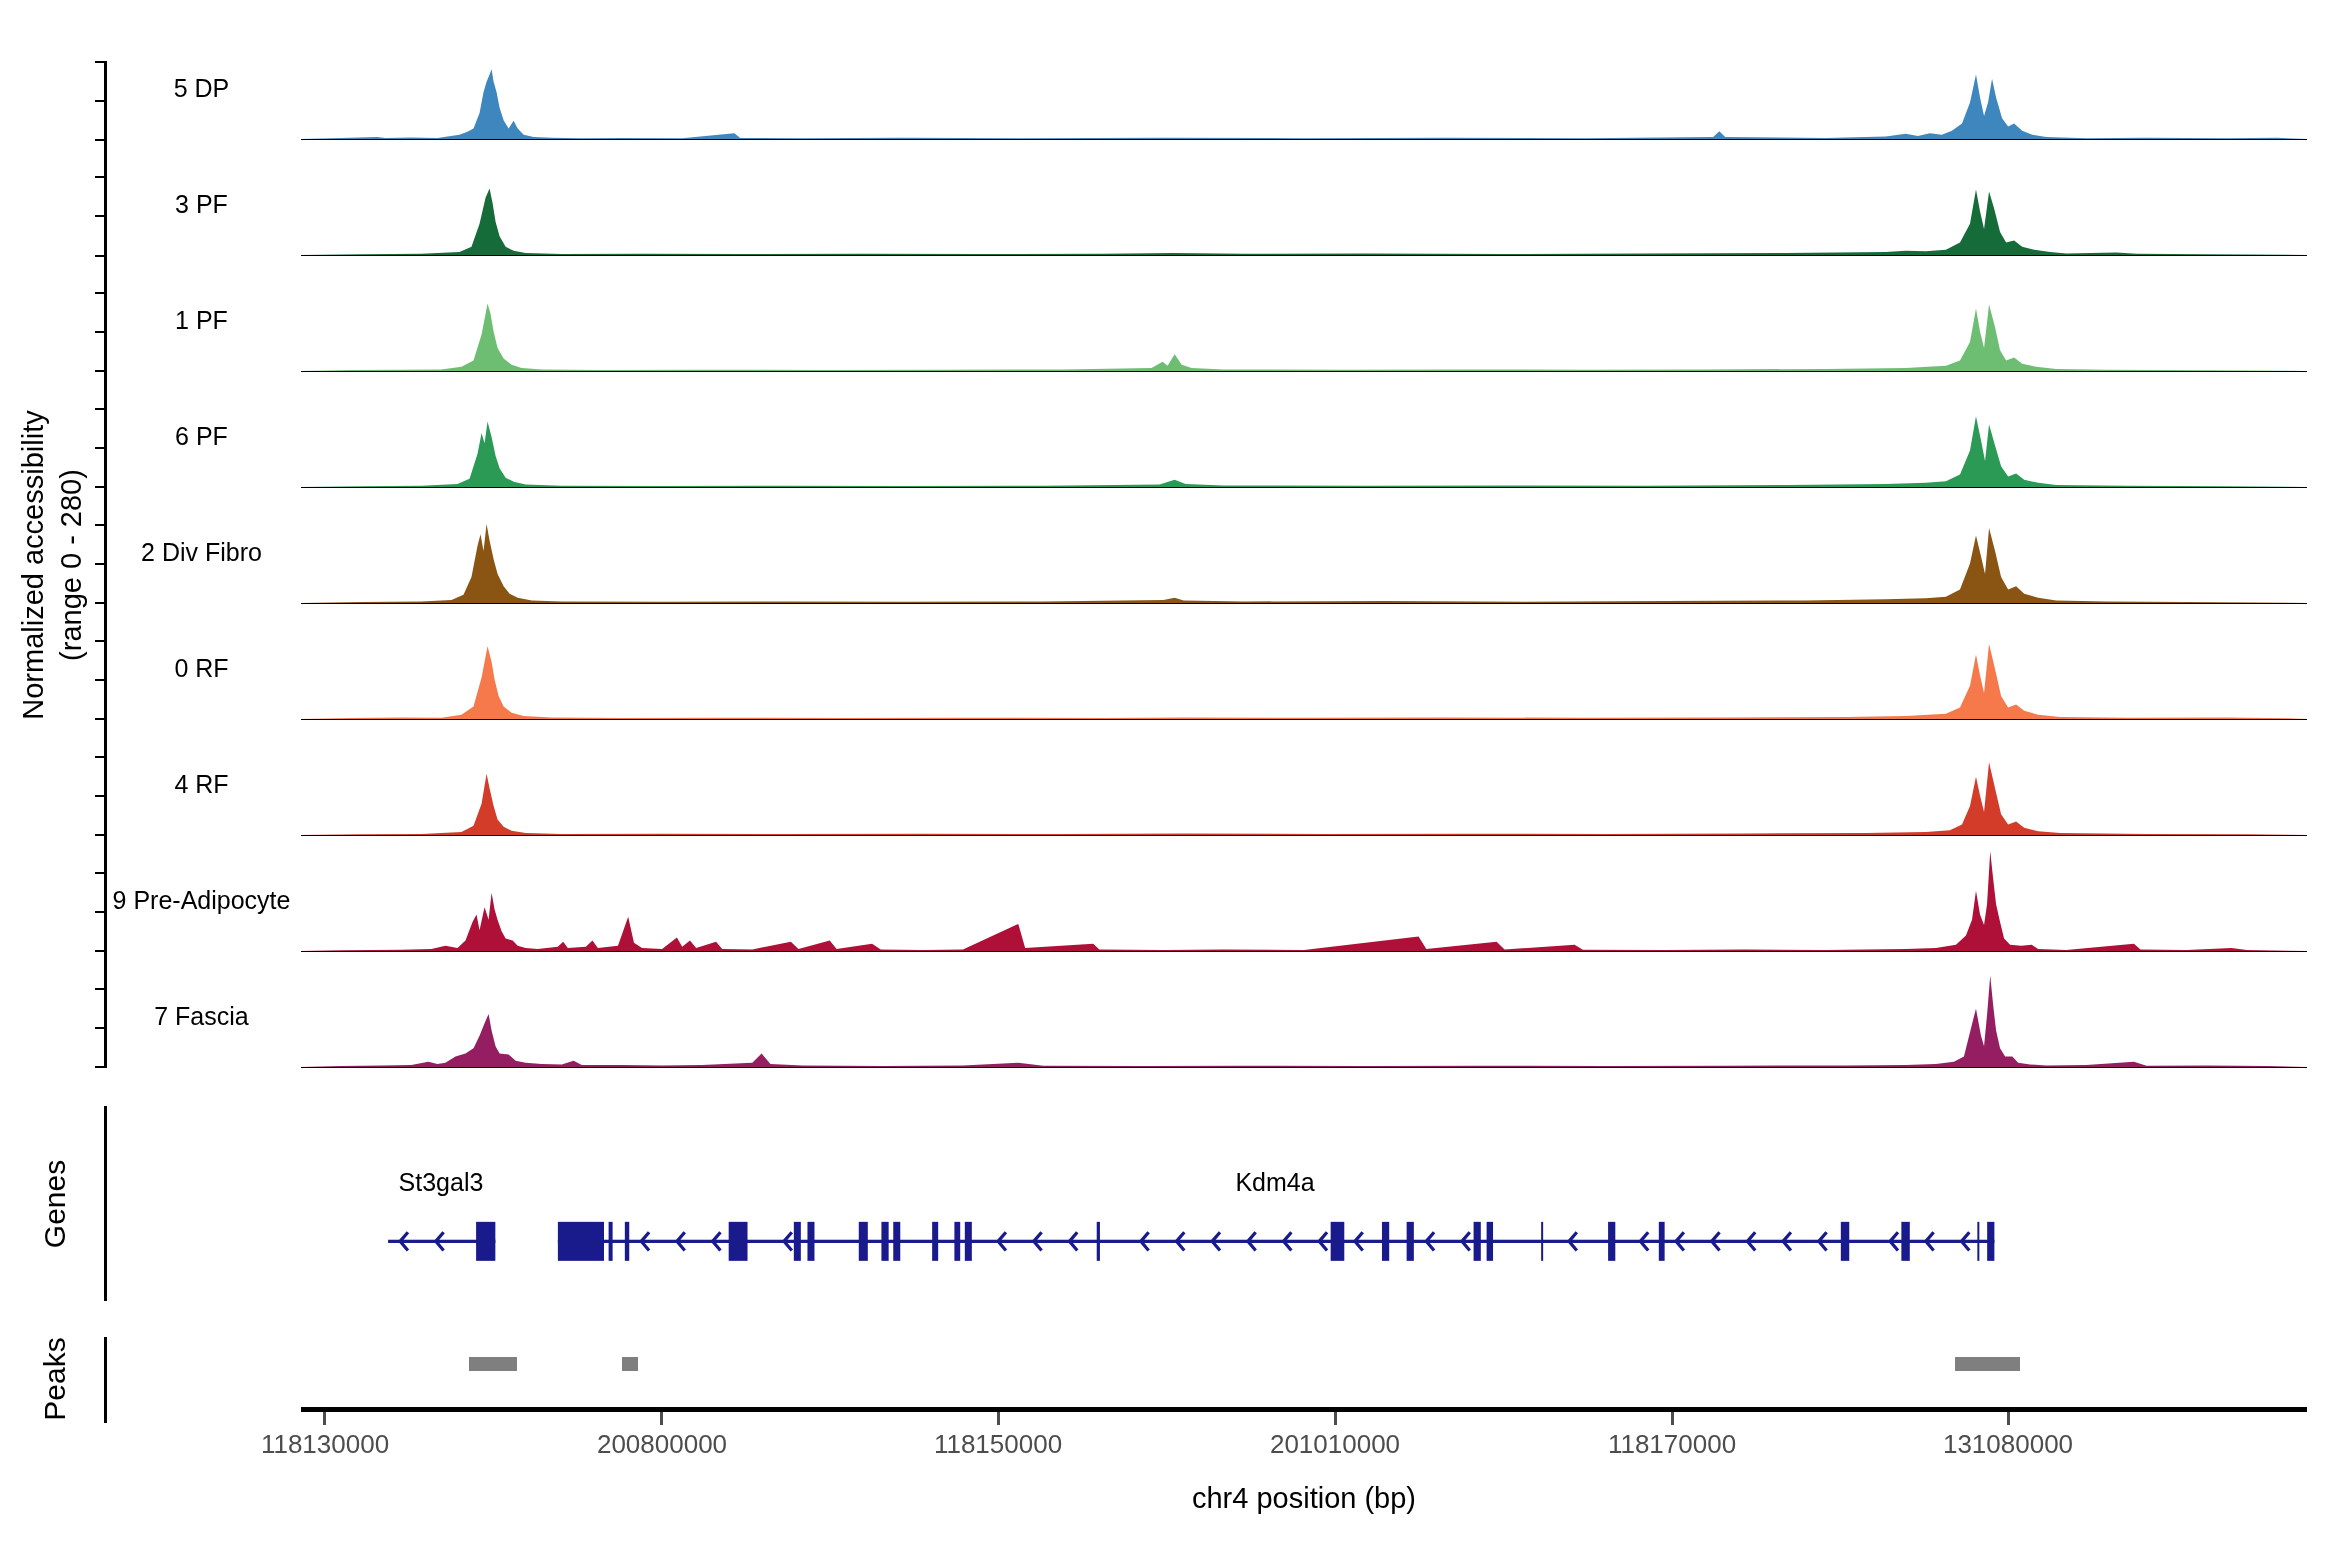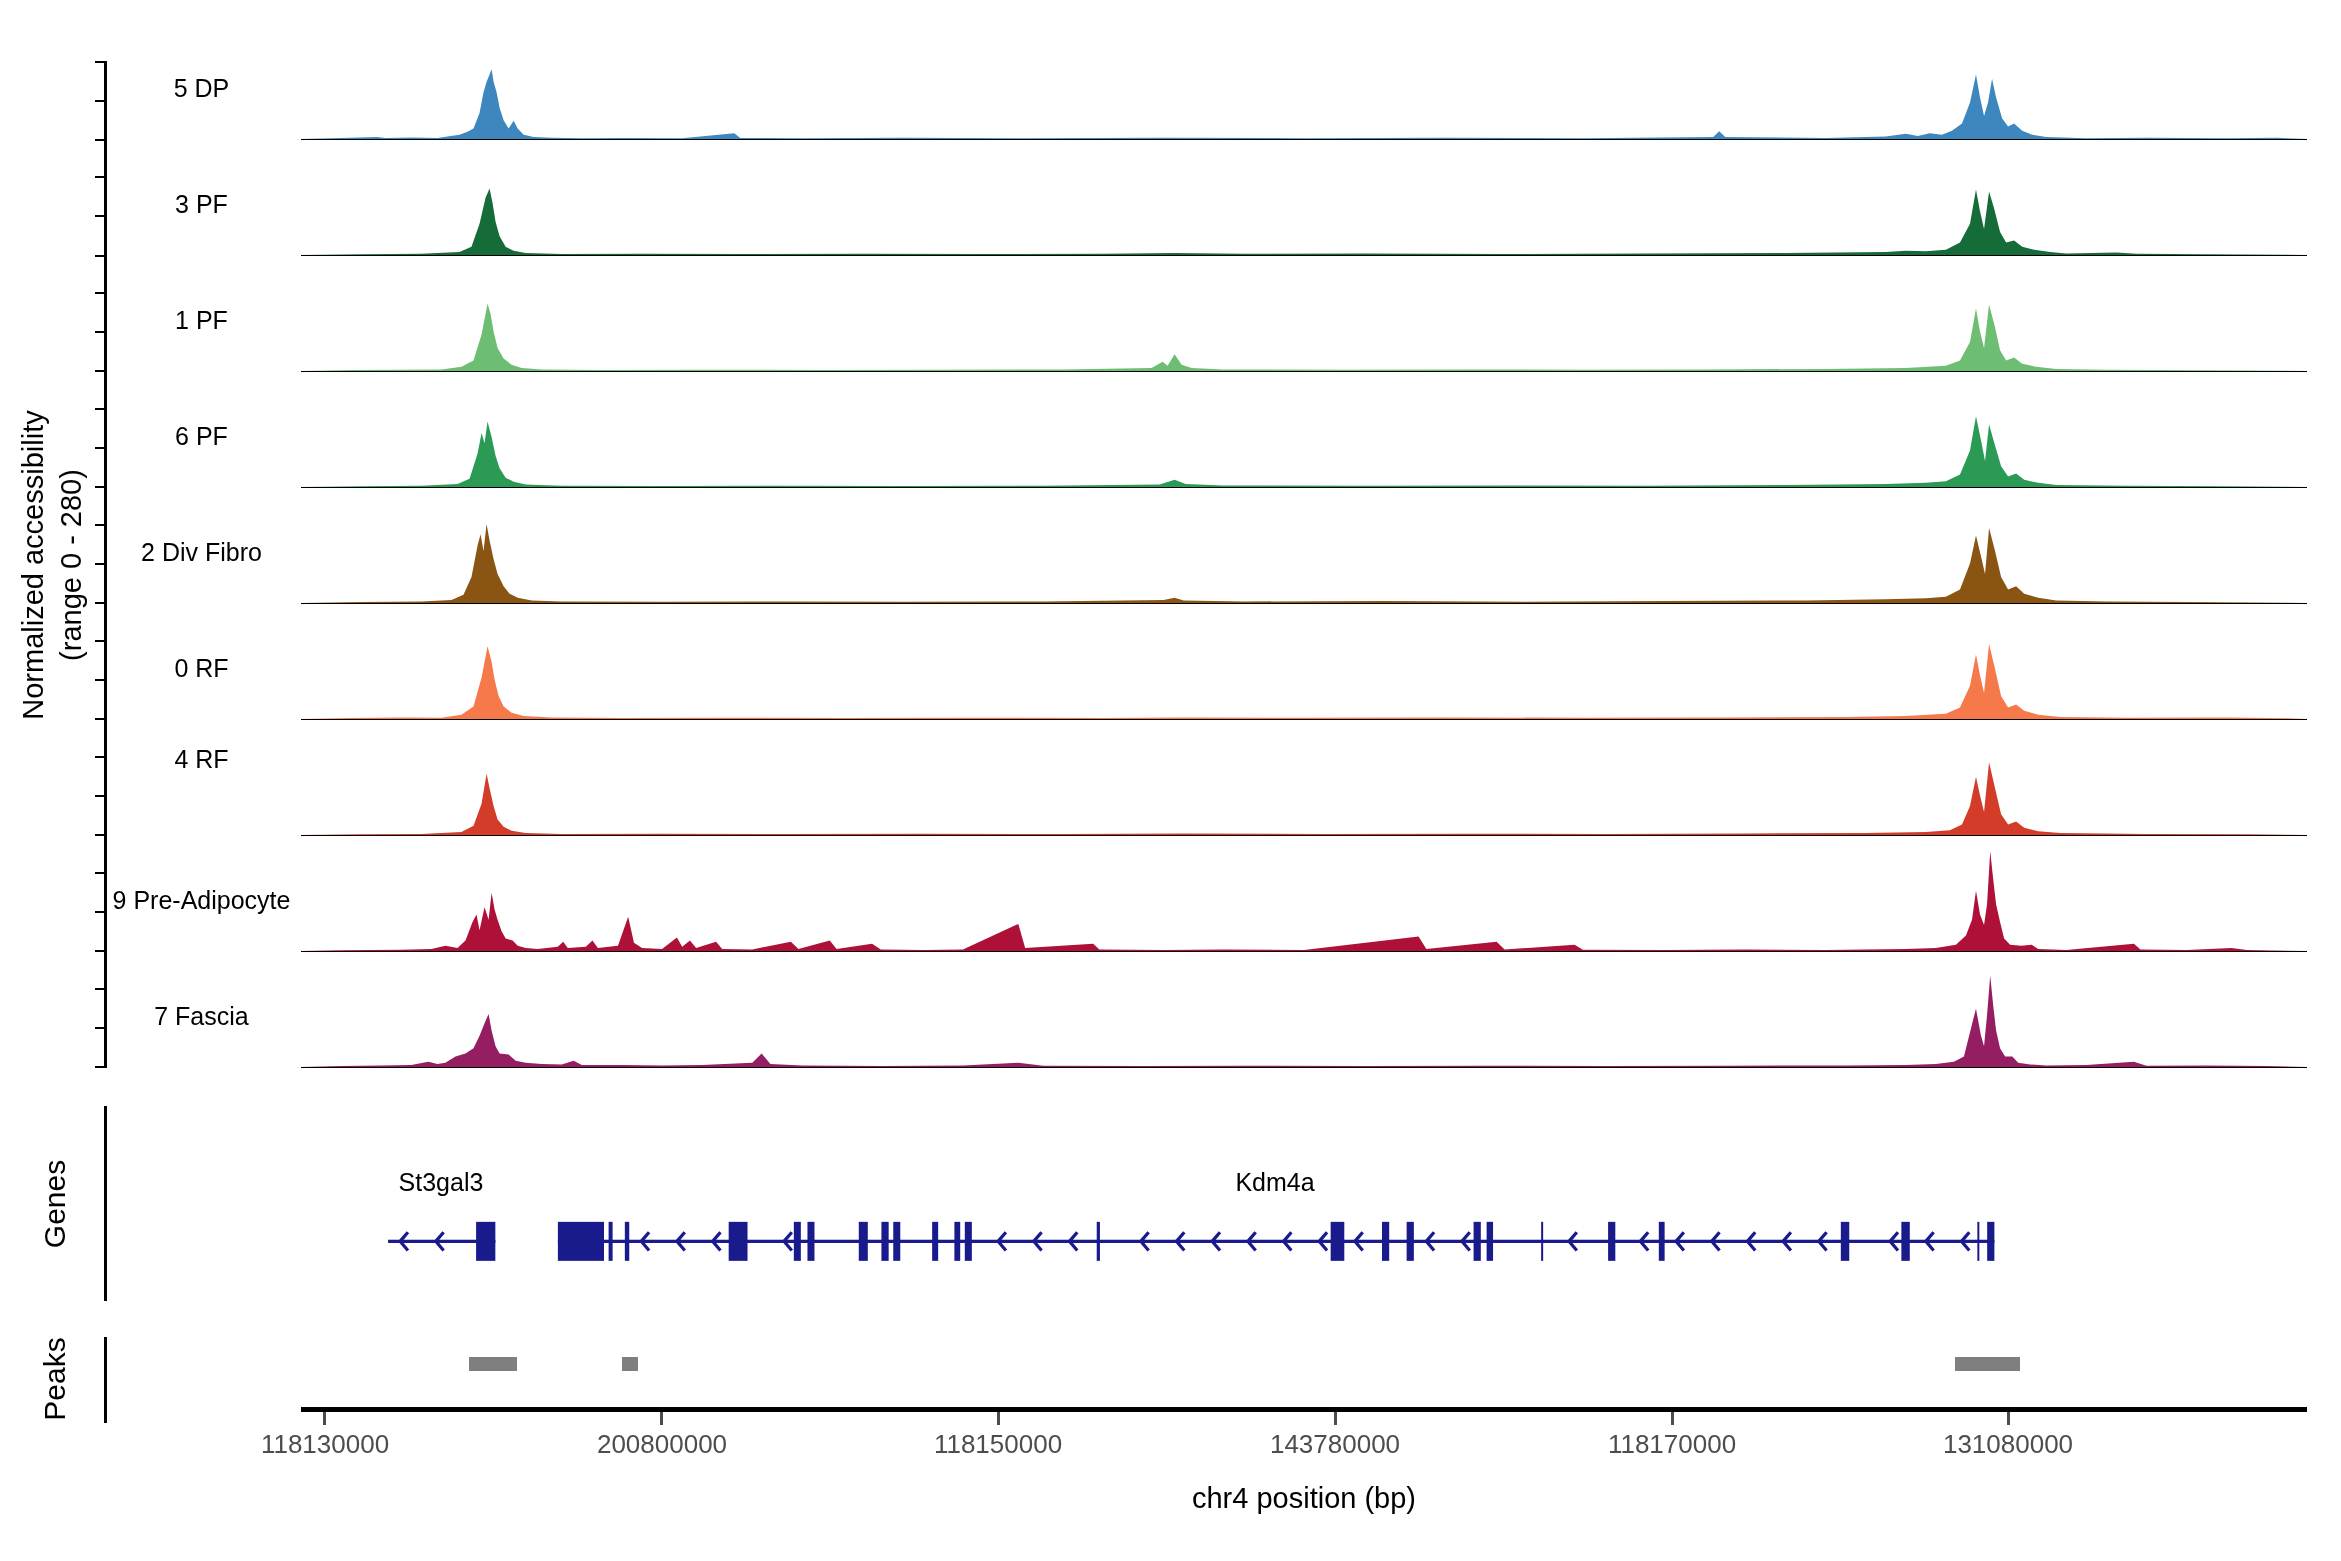--- a/index.html
+++ b/index.html
@@ -65,21 +65,21 @@
     <div class="abs track-label" style="top:538px;">2 Div Fibro</div>
     <svg class="abs" style="left:301px;top:499px;" width="2006" height="104" viewBox="0 0 3084 160" preserveAspectRatio="none">
       <path d="M0,160 L0.0,160.0 L92.5,158.4 L185.0,157.6 L231.3,155.2 L249.8,147.2 L262.1,120.0 L271.4,72.0 L276.0,54.4 L280.6,80.0 L285.3,38.4 L289.9,64.0 L296.1,92.8 L302.2,115.2 L311.5,134.4 L320.7,145.6 L333.1,152.0 L354.7,156.0 L400.9,157.6 L555.1,158.1 L740.2,157.6 L925.2,158.1 L1141.1,157.6 L1326.1,155.2 L1343.1,152.0 L1357.0,156.0 L1449.5,157.6 L1665.4,157.1 L1881.2,158.1 L2097.1,157.1 L2313.0,156.0 L2436.4,154.4 L2498.0,152.8 L2528.9,150.4 L2550.5,139.2 L2565.9,99.2 L2575.1,56.0 L2582.8,88.0 L2589.0,115.2 L2595.2,44.8 L2604.4,80.0 L2613.7,120.0 L2624.5,139.2 L2636.8,134.4 L2649.2,145.6 L2670.7,152.0 L2698.5,156.0 L2775.6,157.6 L2899.0,158.4 L3084.0,160.0 L3084,160 Z" fill="#8a5413"></path>
     </svg>
     <div class="abs baseline" style="left:301px;top:603px;width:2006px;"></div>
     <div class="abs track-label" style="top:654px;">0 RF</div>
     <svg class="abs" style="left:301px;top:615px;" width="2006" height="104" viewBox="0 0 3084 160" preserveAspectRatio="none">
       <path d="M0,160 L0.0,160.0 L77.1,158.4 L154.2,157.6 L215.9,158.1 L246.7,153.6 L265.2,140.8 L277.6,96.0 L286.8,48.0 L293.0,72.0 L297.6,99.2 L303.8,124.8 L311.5,140.8 L323.8,150.4 L342.3,155.2 L385.5,157.6 L493.4,158.4 L647.6,158.1 L832.7,158.4 L1017.7,158.1 L1233.6,158.4 L1357.0,157.6 L1542.0,158.1 L1757.9,157.6 L1973.8,158.1 L2189.6,157.6 L2374.7,156.8 L2467.2,155.2 L2528.9,152.0 L2550.5,142.4 L2565.9,108.8 L2575.1,60.8 L2581.3,92.8 L2587.5,120.0 L2595.2,44.8 L2604.4,83.2 L2613.7,124.8 L2624.5,142.4 L2636.8,137.6 L2649.2,147.2 L2670.7,153.6 L2704.7,156.8 L2806.4,158.1 L2960.6,157.6 L3053.2,158.7 L3084.0,160.0 L3084,160 Z" fill="#f5794a"></path>
     </svg>
     <div class="abs baseline" style="left:301px;top:719px;width:2006px;"></div>
-    <div class="abs track-label" style="top:745px;">4 RF</div>
+    <div class="abs track-label" style="top:770px;">4 RF</div>
     <svg class="abs" style="left:301px;top:731px;" width="2006" height="104" viewBox="0 0 3084 160" preserveAspectRatio="none">
       <path d="M0,160 L0.0,160.0 L92.5,158.7 L185.0,158.4 L246.7,155.2 L265.2,145.6 L277.6,112.0 L285.3,65.6 L289.9,88.0 L296.1,115.2 L302.2,136.0 L311.5,147.2 L323.8,153.6 L345.4,156.8 L400.9,158.4 L555.1,158.1 L740.2,158.4 L956.0,158.1 L1171.9,158.4 L1357.0,157.6 L1572.8,158.4 L1788.7,158.1 L2004.6,158.4 L2220.5,157.6 L2405.5,156.8 L2498.0,155.2 L2535.0,152.8 L2553.6,144.0 L2565.9,115.2 L2575.1,70.4 L2581.3,99.2 L2587.5,124.8 L2595.2,48.0 L2604.4,88.0 L2613.7,128.0 L2624.5,144.0 L2636.8,139.2 L2649.2,148.8 L2670.7,154.4 L2704.7,157.1 L2837.3,158.4 L2991.5,159.0 L3084.0,160.0 L3084,160 Z" fill="#d23c28"></path>
     </svg>
     <div class="abs baseline" style="left:301px;top:835px;width:2006px;"></div>
     <div class="abs track-label" style="top:886px;">9 Pre-Adipocyte</div>
     <svg class="abs" style="left:301px;top:847px;" width="2006" height="104" viewBox="0 0 3084 160" preserveAspectRatio="none">
       <path d="M0,160 L0.0,160.0 L61.7,158.7 L154.2,158.1 L200.5,156.8 L222.0,152.0 L240.6,155.2 L252.9,144.0 L263.7,115.2 L269.8,104.0 L274.5,128.0 L282.2,92.8 L288.4,112.0 L293.0,70.4 L297.6,96.0 L302.2,112.0 L308.4,129.6 L314.6,140.8 L325.4,144.0 L333.1,152.0 L345.4,155.2 L363.9,156.8 L394.8,153.6 L403.1,145.6 L410.2,155.2 L437.9,153.6 L448.1,144.0 L456.4,155.2 L487.3,152.0 L503.0,107.2 L511.9,147.2 L524.3,155.2 L555.1,156.8 L577.9,139.2 L586.0,153.6 L598.0,144.0 L607.5,155.2 L638.1,145.6 L647.6,156.8 L693.9,157.6 L753.1,145.6 L764.8,156.8 L812.9,144.0 L823.4,156.8 L878.0,148.8 L891.3,157.6 L956.0,158.4 L1017.7,157.6 L1102.8,118.4 L1113.3,155.2 L1217.9,148.8 L1227.4,157.6 L1326.1,158.4 L1418.6,157.6 L1542.0,158.4 L1718.1,137.6 L1730.1,156.8 L1838.1,145.6 L1850.4,157.6 L1958.0,150.4 L1970.7,158.1 L2097.1,158.4 L2220.5,157.6 L2343.8,158.4 L2467.2,156.8 L2513.5,155.2 L2544.3,150.4 L2559.7,136.0 L2569.0,112.0 L2575.1,67.2 L2581.3,104.0 L2587.5,120.0 L2592.1,88.0 L2597.0,6.4 L2601.4,48.0 L2606.0,88.0 L2612.1,115.2 L2618.3,140.8 L2627.6,150.4 L2644.8,152.0 L2660.9,150.4 L2670.7,156.8 L2713.9,158.4 L2817.9,148.8 L2828.0,157.6 L2899.0,158.4 L2968.0,155.2 L2991.5,158.4 L3084.0,160.0 L3084,160 Z" fill="#ae1038"></path>
     </svg>
     <div class="abs baseline" style="left:301px;top:951px;width:2006px;"></div>
     <div class="abs track-label" style="top:1002px;">7 Fascia</div>
@@ -185,19 +185,19 @@
     <div class="abs peak-box" style="left:1955px;width:65px;background:#7f7f7f;"></div>
   </div>
 <div id="xticks">
     <div class="abs xtick" style="left:323px;"></div>
     <div class="abs xtick-label" style="left:325px;">118130000</div>
     <div class="abs xtick" style="left:660px;"></div>
     <div class="abs xtick-label" style="left:662px;">200800000</div>
     <div class="abs xtick" style="left:997px;"></div>
     <div class="abs xtick-label" style="left:998px;">118150000</div>
     <div class="abs xtick" style="left:1334px;"></div>
-    <div class="abs xtick-label" style="left:1335px;">143780000</div>
+    <div class="abs xtick-label" style="left:1335px;">201010000</div>
     <div class="abs xtick" style="left:1671px;"></div>
     <div class="abs xtick-label" style="left:1672px;">118170000</div>
     <div class="abs xtick" style="left:2007px;"></div>
     <div class="abs xtick-label" style="left:2008px;">131080000</div>
   </div>
 
 
 </body></html>

